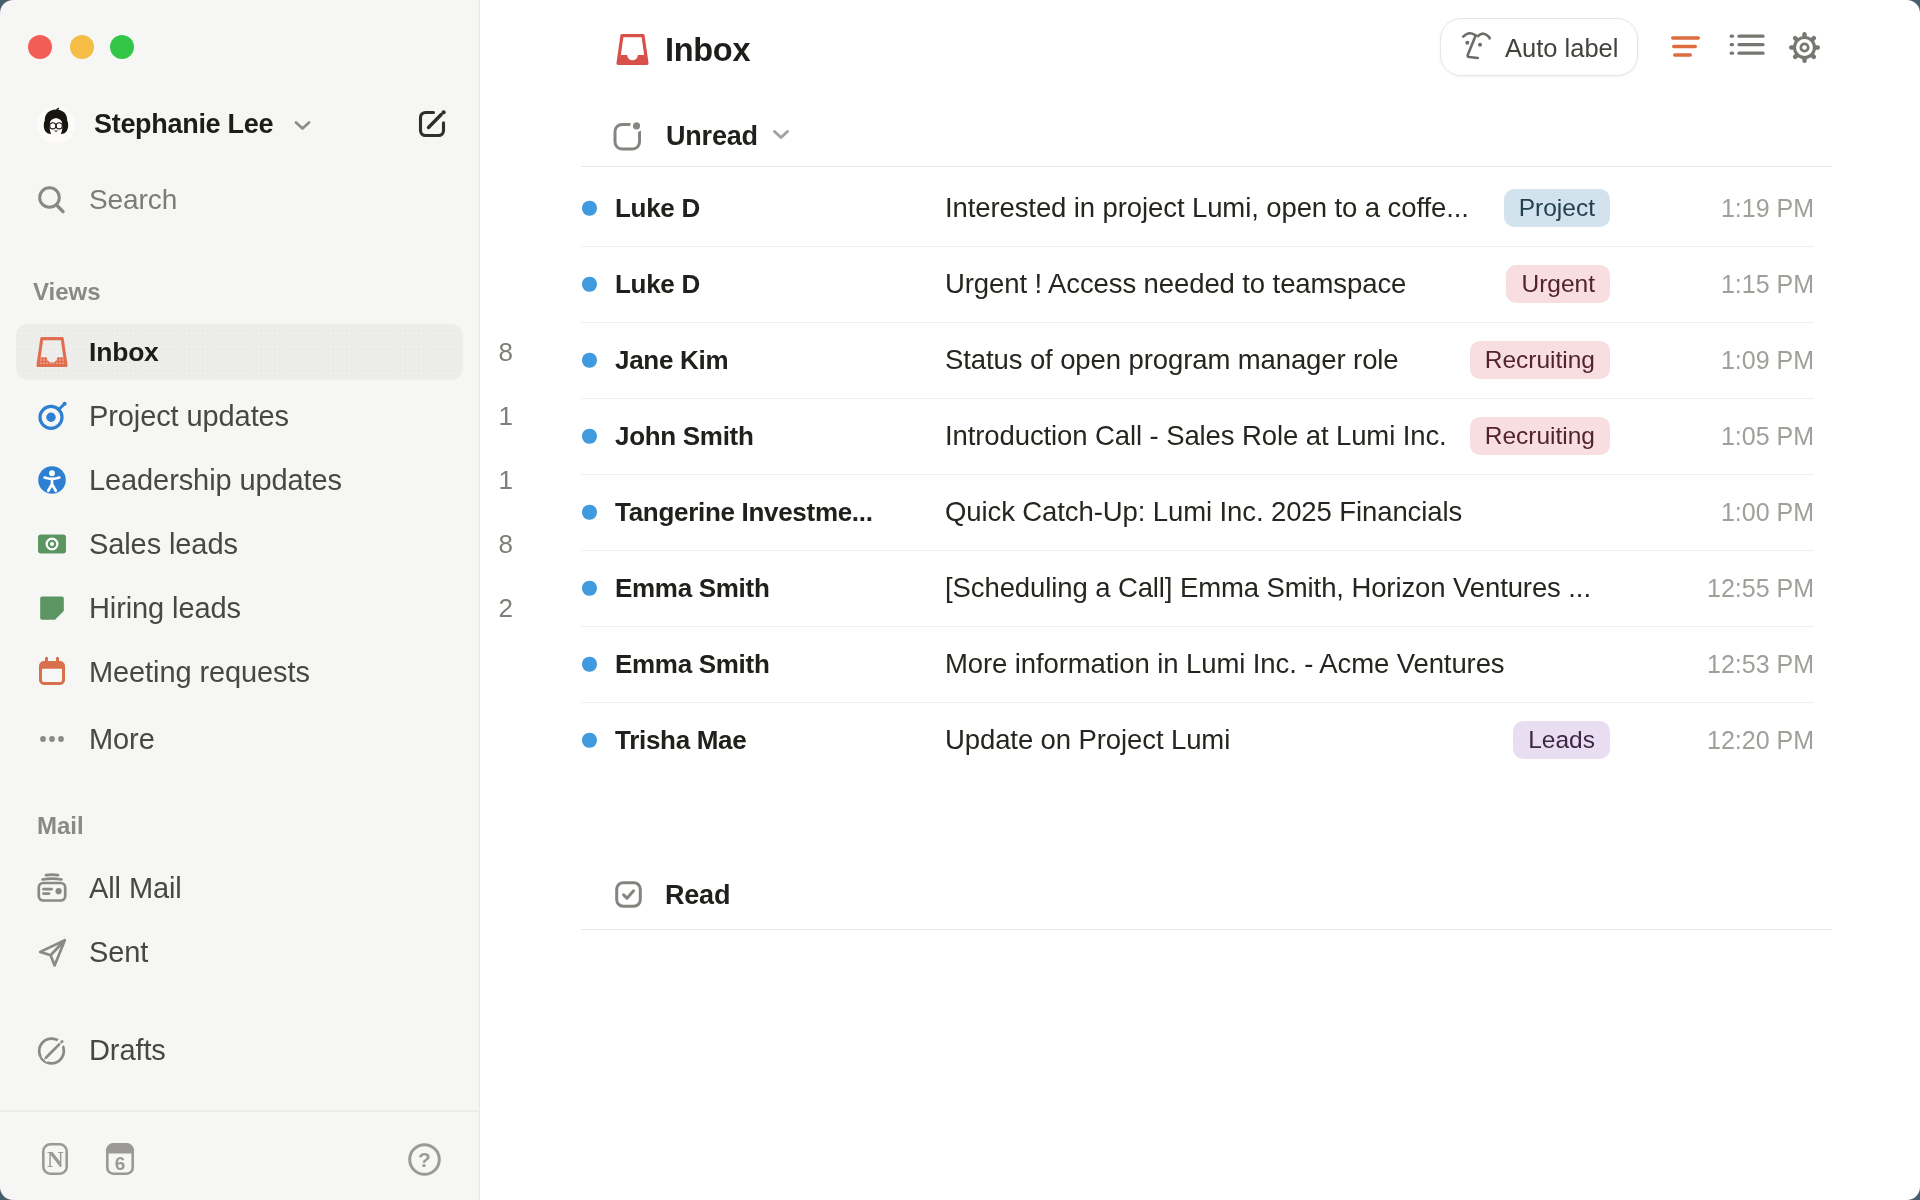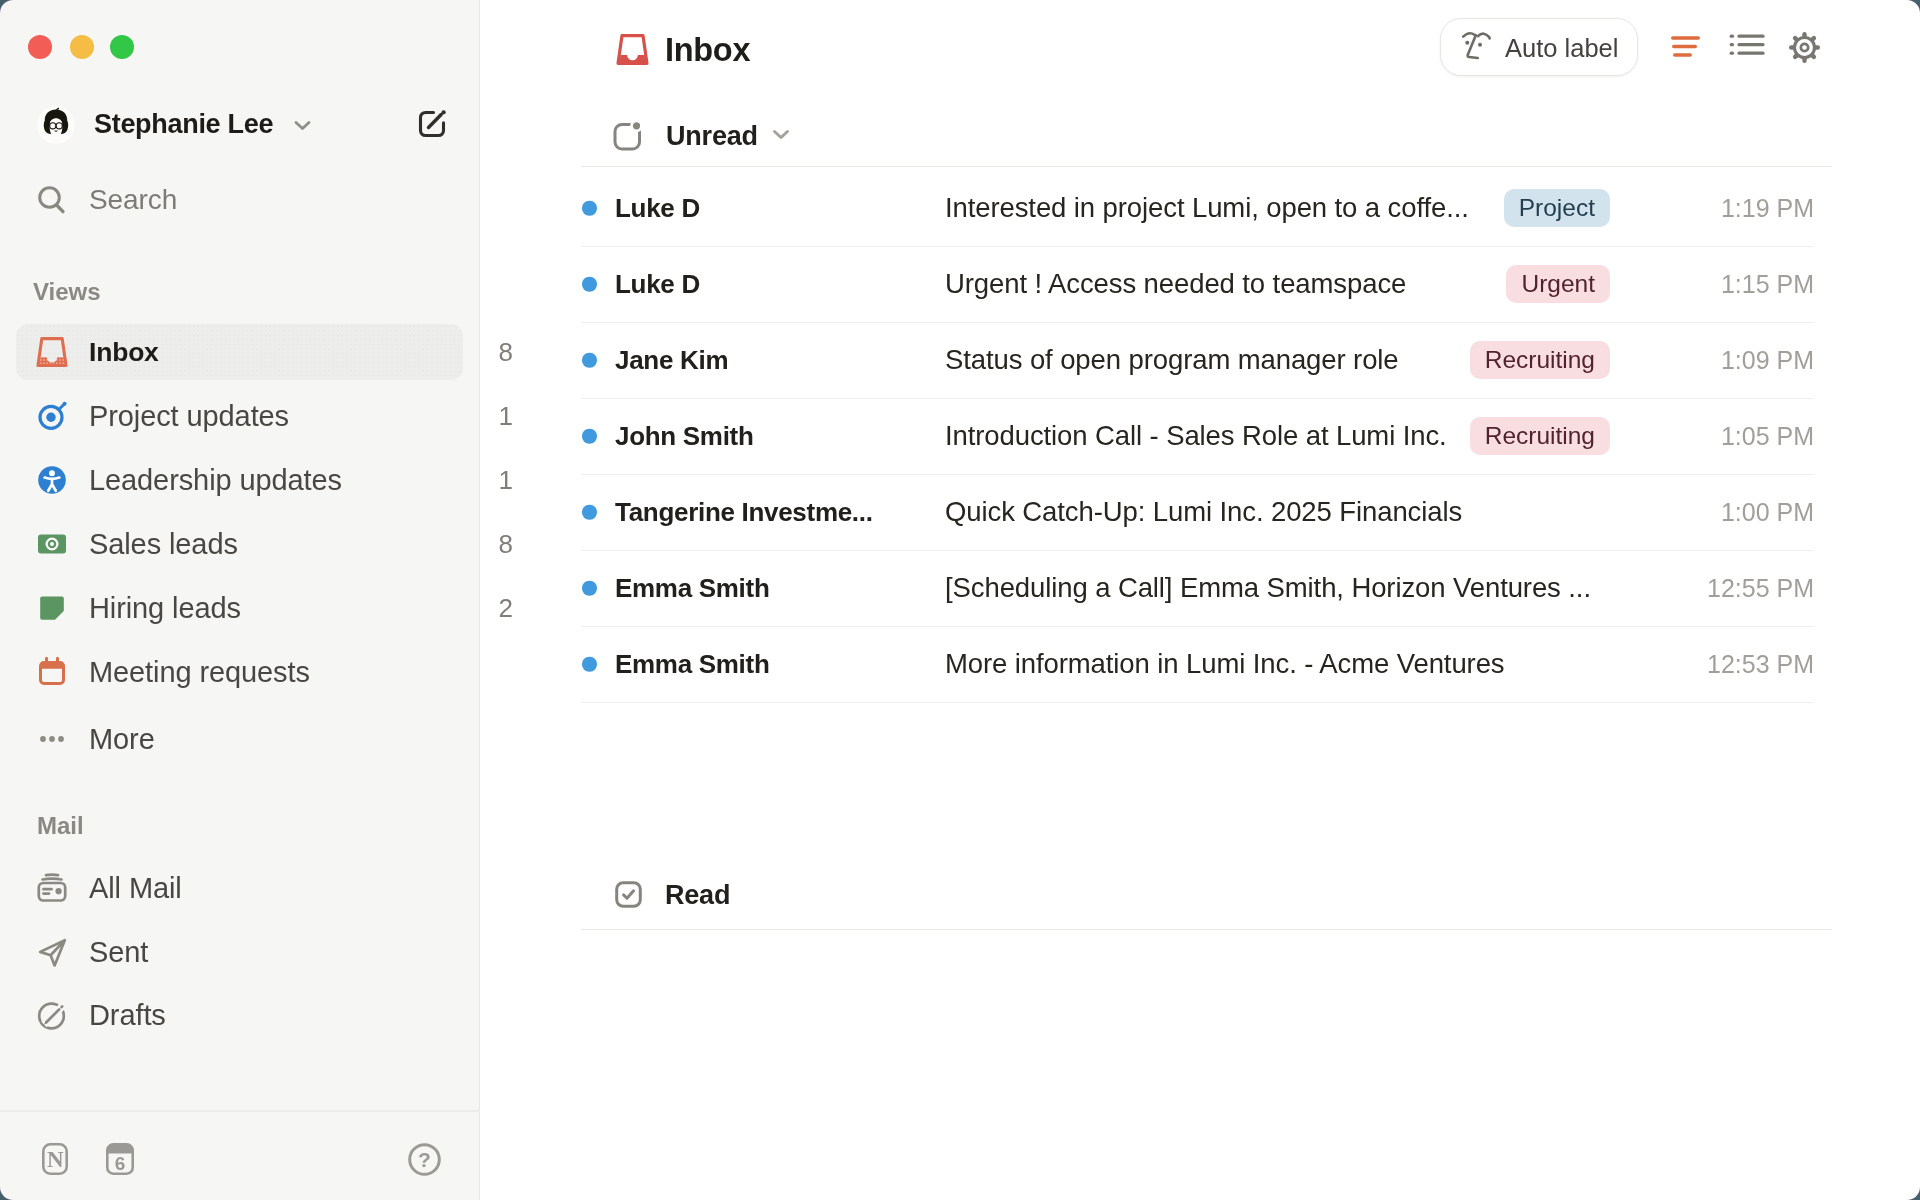--- a/index.html
+++ b/index.html
@@ -135,20 +135,27 @@
         <div class="time">12:55 PM</div>
 </div>
 <div class="sep" style="top:626px;width:1233px;"></div>
 <div class="mrow" style="top:626px;">
 <div class="dot"></div>
         <div class="sender">Emma Smith</div>
         <div class="subj">More information in Lumi Inc. - Acme Ventures</div>
         <div class="time">12:53 PM</div>
 </div>
 <div class="sep" style="top:702px;width:1233px;"></div>
+<div class="mrow" style="top:702px;">
+<div class="dot"></div>
+        <div class="sender">Trisha Mae</div>
+        <div class="subj">Update on Project Lumi</div>
+        <div class="chip c-purp">Leads</div>
+        <div class="time">12:20 PM</div>
+</div>
 
 <svg class="abs" style="left:135px;top:881px;" width="27" height="27" viewBox="0 0 27 27">
         <rect x="1.7" y="1.7" width="23.6" height="23.6" rx="6.5" stroke="#85847e" stroke-width="3" fill="none"></rect>
         <path d="M8.6 13.9 L12 17.3 L18.6 9.8" stroke="#85847e" stroke-width="3" fill="none" stroke-linecap="round" stroke-linejoin="round"></path>
       </svg>
 <div class="abs" style="left:185px;top:880px;font-size:27px;font-weight:bold;letter-spacing:-0.2px;color:#21201c;">Read</div>
 <div class="sep" style="top:929px;width:1251px;background:#e9e8e5;"></div>
 </div>
 <div id="side">
 <div class="tl" style="left:28px;background:#f25e56;"></div>
@@ -279,21 +286,21 @@
 <div class="slab">All Mail</div>
 </div>
 
 <div class="srow" style="top:923.5px;">
 <svg class="sic" width="32" height="32" viewBox="0 0 32 32">
           <path d="M28.8 4.2 L4.2 15.9 L14.6 19.2 L18.6 29.4 Z M28.8 4.2 L14.6 19.2" fill="none" stroke="#8a8983" stroke-width="2.7" stroke-linejoin="round" stroke-linecap="round"></path>
         </svg>
 <div class="slab">Sent</div>
 </div>
 
-<div class="srow" style="top:987px;">
+<div class="srow" style="top:1022px;">
 <svg class="sic" width="32" height="32" viewBox="0 0 32 32">
           <circle cx="15.5" cy="17" r="12.3" stroke="#8a8983" stroke-width="2.7" fill="none"></circle>
           <path d="M8 25.5 L26 7.5" stroke="#f6f6f4" stroke-width="7.5" fill="none"></path>
           <path d="M10.4 23.2 L23.2 10.4" stroke="#8a8983" stroke-width="2.7" stroke-linecap="round" fill="none"></path>
           <path d="M25.5 8.1 l0.7 -0.7" stroke="#8a8983" stroke-width="2.7" stroke-linecap="round" fill="none"></path>
           <path d="M10.2 21.6 L7.5 26.1 L12.1 23.5 Z" fill="#8a8983"></path>
         </svg>
 <div class="slab">Drafts</div>
 </div>
 

